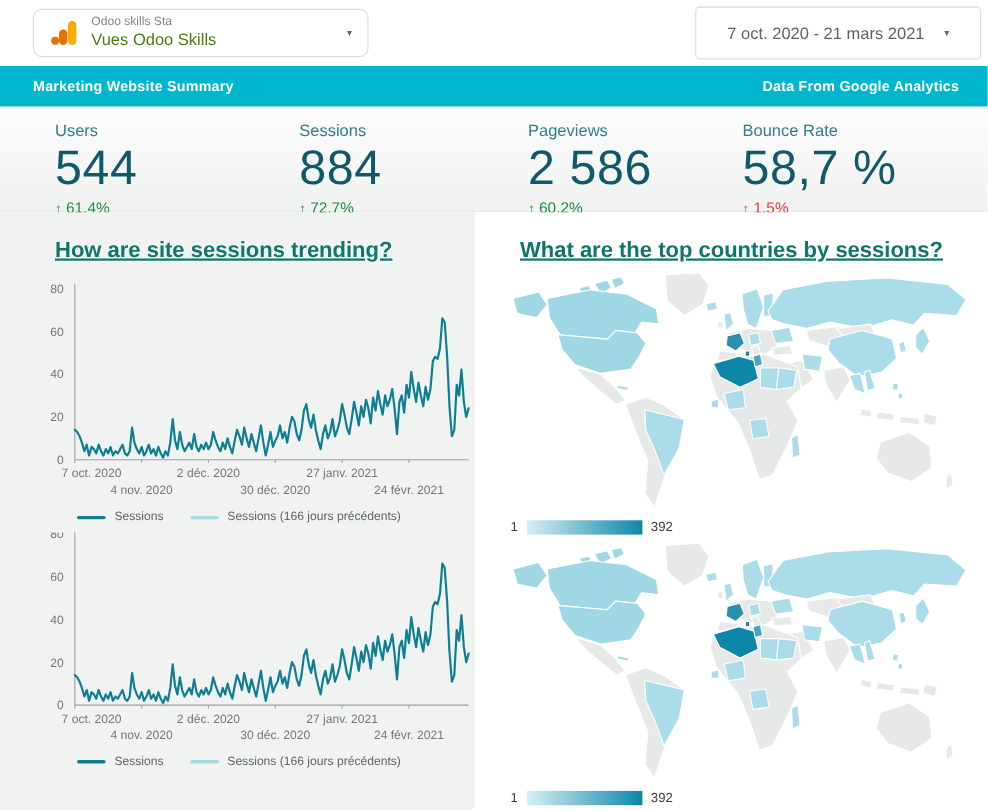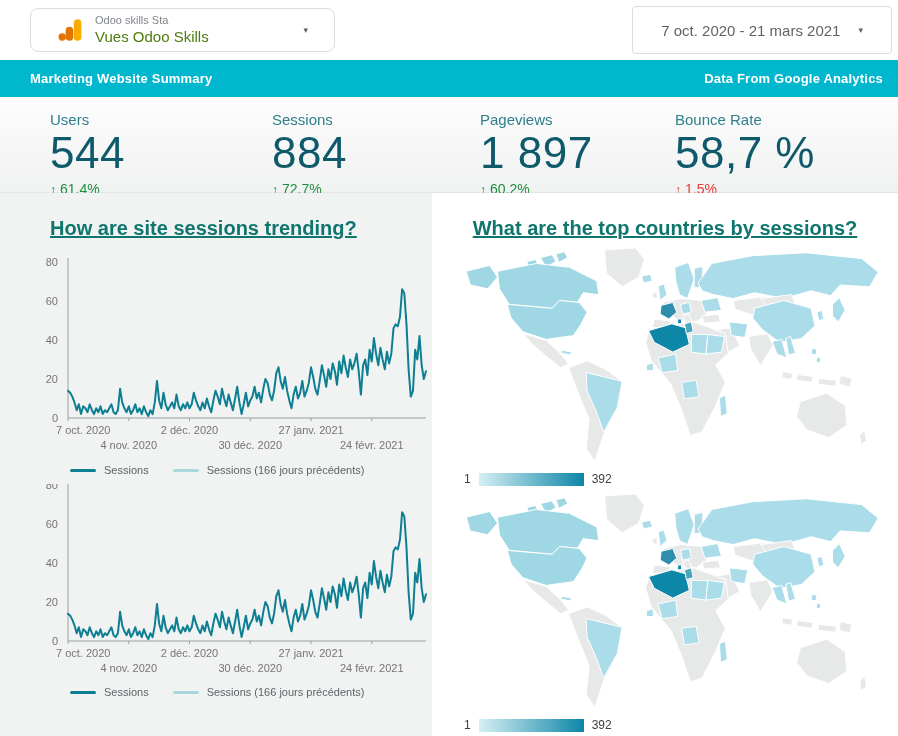--- a/index.html
+++ b/index.html
@@ -2,30 +2,30 @@
 <html><head>
 <meta charset="utf-8">
 <style>
   * { margin:0; padding:0; box-sizing:border-box; }
   body { width:898px; height:736px; overflow:hidden; background:#fff;
          font-family:"Liberation Sans","DejaVu Sans",sans-serif; color:#3c4043; }
 
   
   .topbar { height:60px; display:flex; align-items:center; justify-content:space-between; background:#fff; }
   .selector { display:flex; align-items:center; border:1px solid #dadce0; background:#fff; cursor:pointer; }
-  .report-selector { margin-left:30px; height:44px; border-radius:8px; padding:0 26px; gap:12px; width:305px; }
+  .report-selector { margin-left:30px; height:44px; border-radius:8px; padding:0 14px; gap:12px; width:305px; }
   .sel-text { flex:1; line-height:1.25; }
   .sel-sub { font-size:11px; color:#80868b; }
   .sel-main { font-size:15px; color:#4d7c0f; }
   .date-selector { margin-right:6px; height:48px; border-radius:4px; padding:0 28px; gap:18px; font-size:15px; color:#5f6368; }
   .caret { font-size:9px; color:#5f6368; }
 
   
   .banner { height:37px; background:#00b7ce; color:#fff; display:flex; align-items:center;
-            justify-content:space-between; padding:0 15px 0 30px; font-size:13px; font-weight:bold; letter-spacing:.2px; }
+            justify-content:space-between; padding:0 26px 0 30px; font-size:13px; font-weight:bold; letter-spacing:.2px; }
 
   
   .kpis { height:96px; background:linear-gradient(180deg,#fdfdfd,#f0f1f1); border-bottom:1px solid #e4e6e6;
           display:grid; grid-template-columns:222px 208px 195px auto; padding:14px 0 0 50px; }
   .kpi .label { font-size:15px; color:#2f7f8c; margin-bottom:0; }
   .kpi .value { font-size:44px; color:#0e5a6b; letter-spacing:.5px; }
   .kpi .change { font-size:14px; margin-top:3px; }
   .kpi .change.pos { color:#1e8e3e; }
   .kpi .change.neg { color:#e3403a; }
   .kpi .change .arr { font-weight:bold; font-size:12px; margin-right:4px; }
@@ -96,21 +96,21 @@
     <div class="value">544</div>
     <div class="change pos"><span class="arr">↑</span><span>61.4%</span></div>
   </div>
   <div class="kpi">
     <div class="label">Sessions</div>
     <div class="value">884</div>
     <div class="change pos"><span class="arr">↑</span><span>72.7%</span></div>
   </div>
   <div class="kpi">
     <div class="label">Pageviews</div>
-    <div class="value">1 897</div>
+    <div class="value">2 586</div>
     <div class="change pos"><span class="arr">↑</span><span>60.2%</span></div>
   </div>
   <div class="kpi">
     <div class="label">Bounce Rate</div>
     <div class="value">58,7 %</div>
     <div class="change neg"><span class="arr">↑</span><span>1.5%</span></div>
   </div>
 </div>
 
 <div class="main">

